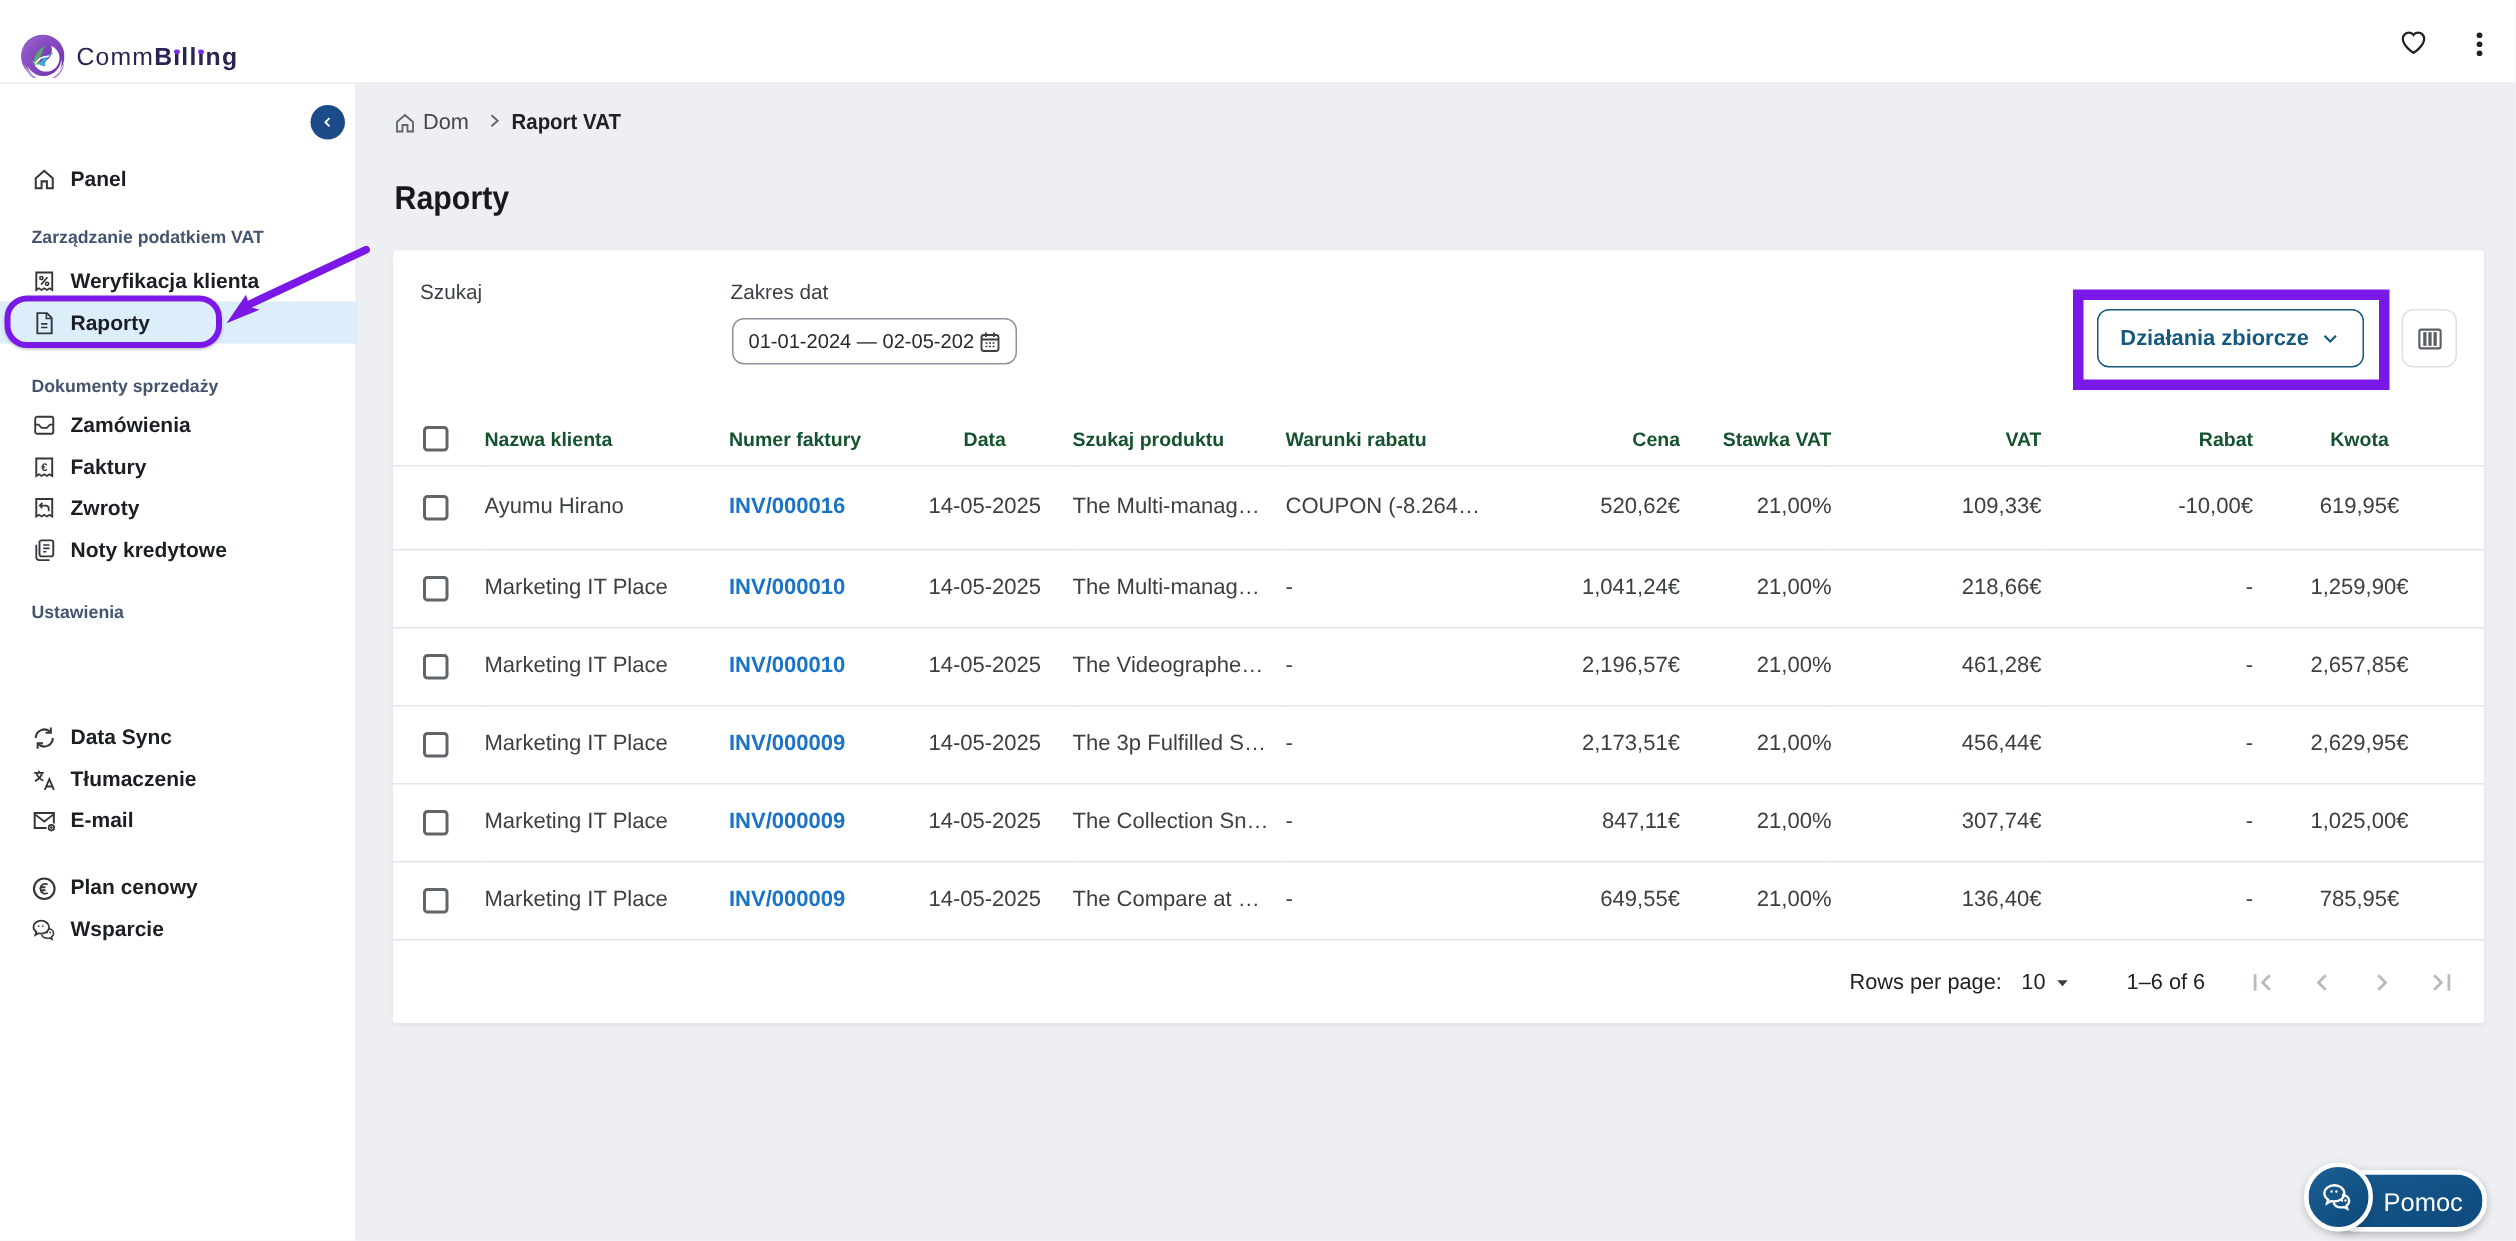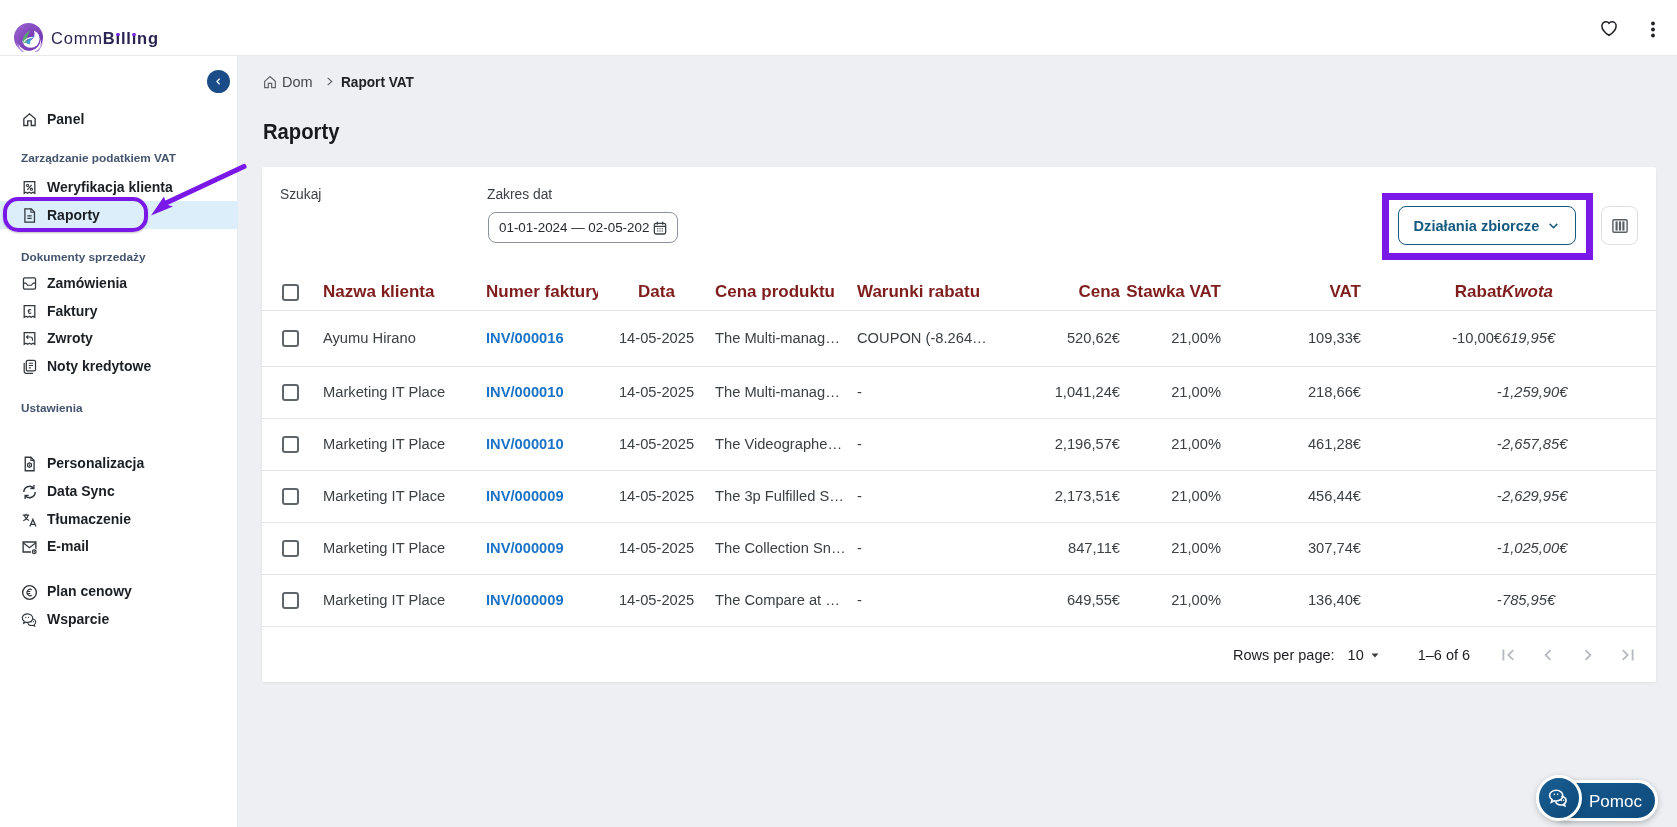--- a/index.html
+++ b/index.html
@@ -37,28 +37,28 @@
 .inputbox { position:absolute; height:31px; border:1px solid #8d939c; border-radius:8px; background:#fff; display:flex; align-items:center; }
 #searchinput { left:18px; top:45px; width:196px; }
 #searchinput .ph { color:#7b8087; font-size:13.6px; margin-left:9px; }
 #dateinput { left:226px; top:45px; width:190px; font-size:13.4px; color:#27292d; white-space:nowrap; }
 #bulkbtn { position:absolute; left:1136px; top:39px; width:178px; height:39px; border:1.5px solid #15597e; border-radius:8px; color:#15597e; font-size:14.6px; font-weight:700; display:flex; align-items:center; justify-content:center; }
 #colbtn { position:absolute; left:1339px; top:39px; width:37px; height:39px; border:1px solid #dcdfe3; border-radius:8px; display:flex; align-items:center; justify-content:center; }
 
 
 table { border-collapse:collapse; table-layout:fixed; width:1394px; position:absolute; left:0; top:108px; }
 th, td { padding:0; font-size:14.7px; color:#3c4043; white-space:nowrap; overflow:hidden; height:52px; vertical-align:middle; }
-th { font-weight:700; color:#7f1d1d; height:35px; font-size:17px; }
+th { font-weight:700; color:#14532d; height:35px; font-size:13px; }
 thead tr { border-bottom:1px solid #e2e5e9; }
 tbody tr { border-bottom:1px solid #e2e5e9; }
 
 td.inv { color:#1a73c7; font-weight:700; }
 .cb { width:17px; height:17px; border:2px solid #60656a; border-radius:3px; margin-left:20px; }
 .col-r { text-align:right; }
-.col-last { text-align:left; padding-right:12px;font-style:italic; }
+.col-last { text-align:center; padding-right:12px; }
 .col-c { text-align:center; }
 
 
 #pagbar { position:absolute; left:0; top:461px; width:1394px; height:54px; display:flex; align-items:center; font-size:14.5px; color:#202124; white-space:nowrap; }
 
 
 #rapbox { position:absolute; left:3px; top:197px; width:145px; height:35px; border:4.5px solid #7a18e8; border-radius:15px; z-index:15; box-shadow:0 1px 2px rgba(0,0,0,0.25); }
 #bulkbox { position:absolute; left:1382px; top:193px; width:211px; height:67px; border:7px solid #7a18e8; z-index:15; }
 #arrowsvg { position:absolute; left:130px; top:150px; z-index:16; }
 
@@ -124,21 +124,21 @@
         <col style="width:154px">
       </colgroup>
       <thead>
         <tr>
           <th>
             <div class="cb"></div>
           </th>
           <th style="text-align:left;">Nazwa klienta</th>
           <th style="text-align:left;">Numer faktury</th>
           <th class="col-c">Data</th>
-          <th style="text-align:left;">Cena produktu</th>
+          <th style="text-align:left;">Szukaj produktu</th>
           <th style="text-align:left;">Warunki rabatu</th>
           <th class="col-r">Cena</th>
           <th class="col-r">Stawka VAT</th>
           <th class="col-r">VAT</th>
           <th class="col-r">Rabat</th>
           <th class="col-last">Kwota</th>
         </tr>
       </thead>
       <tbody>
         <tr style="height:56px;">
@@ -362,34 +362,20 @@
           <path d="M4.5 6.5v11.5a3 3 0 0 0 3 3H17" stroke-width="1.7"></path>
           <path d="M11 6.8h6M11 10h6M11 13.2h3" stroke-width="1.5"></path>
         </svg>
       </span>
     <span class="nlabel">Noty kredytowe</span>
   </div>
 
   <div class="seclabel" style="top:345px;">Ustawienia</div>
 
 
-  <div class="navitem" style="top:393px;">
-    <span class="nicon">
-        <svg width="18" height="18" viewBox="0 0 24 24" fill="none" stroke="#33383d" stroke-width="1.9">
-          <path d="M6 2.5h8l4.5 4.5v14.5H6z"></path>
-          <path d="M14 2.5V7h4.5" stroke-width="1.6"></path>
-          <circle cx="12" cy="13.5" r="1.3" fill="#33383d" stroke="none"></circle>
-          <g stroke-width="1.5">
-            <circle cx="12" cy="13.5" r="2.9"></circle>
-          </g>
-          <path d="M12 9.6v1.4M12 16v1.4M15.5 11.5l-1.2.7M9.7 14.8l-1.2.7M8.5 11.5l1.2.7M14.3 14.8l1.2.7" stroke-width="1.4"></path>
-        </svg>
-      </span>
-    <span class="nlabel">Personalizacja</span>
-  </div>
 
   <div class="navitem" style="top:421px;">
     <span class="nicon">
         <svg width="18" height="18" viewBox="0 0 24 24" fill="none" stroke="#33383d" stroke-width="2">
           <path d="M4 12a8 8 0 0 1 13.8-5.5M20 12a8 8 0 0 1-13.8 5.5"></path>
           <path d="M18.2 2v5h-5M5.8 22v-5h5" stroke-width="1.9"></path>
         </svg>
       </span>
     <span class="nlabel">Data Sync</span>
   </div>

